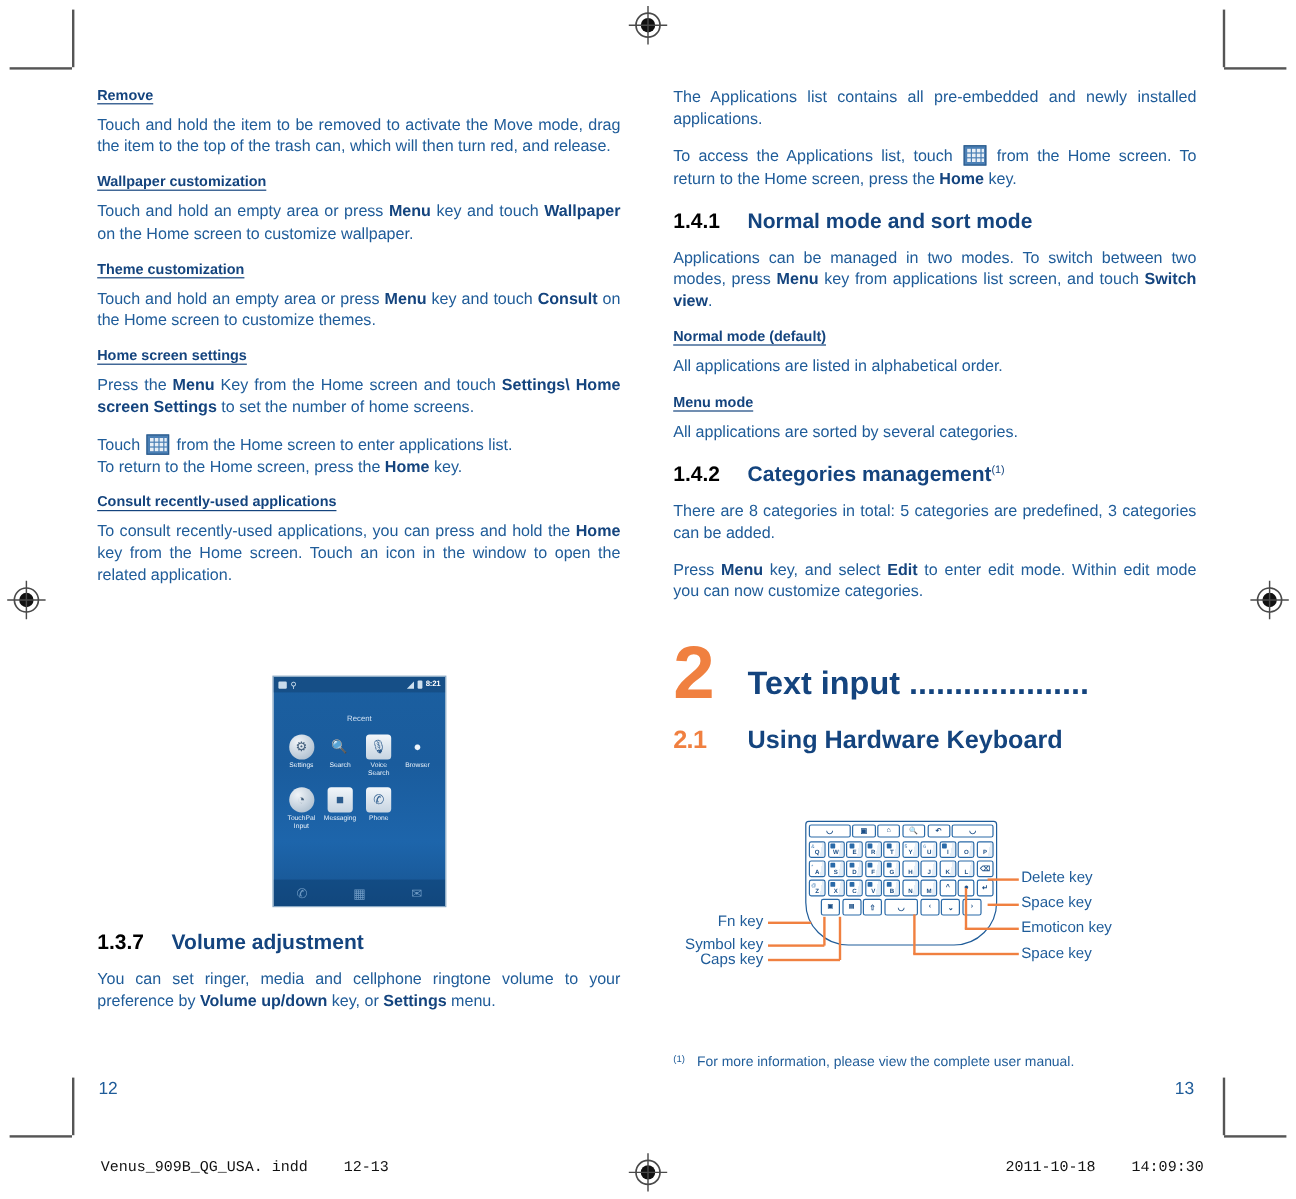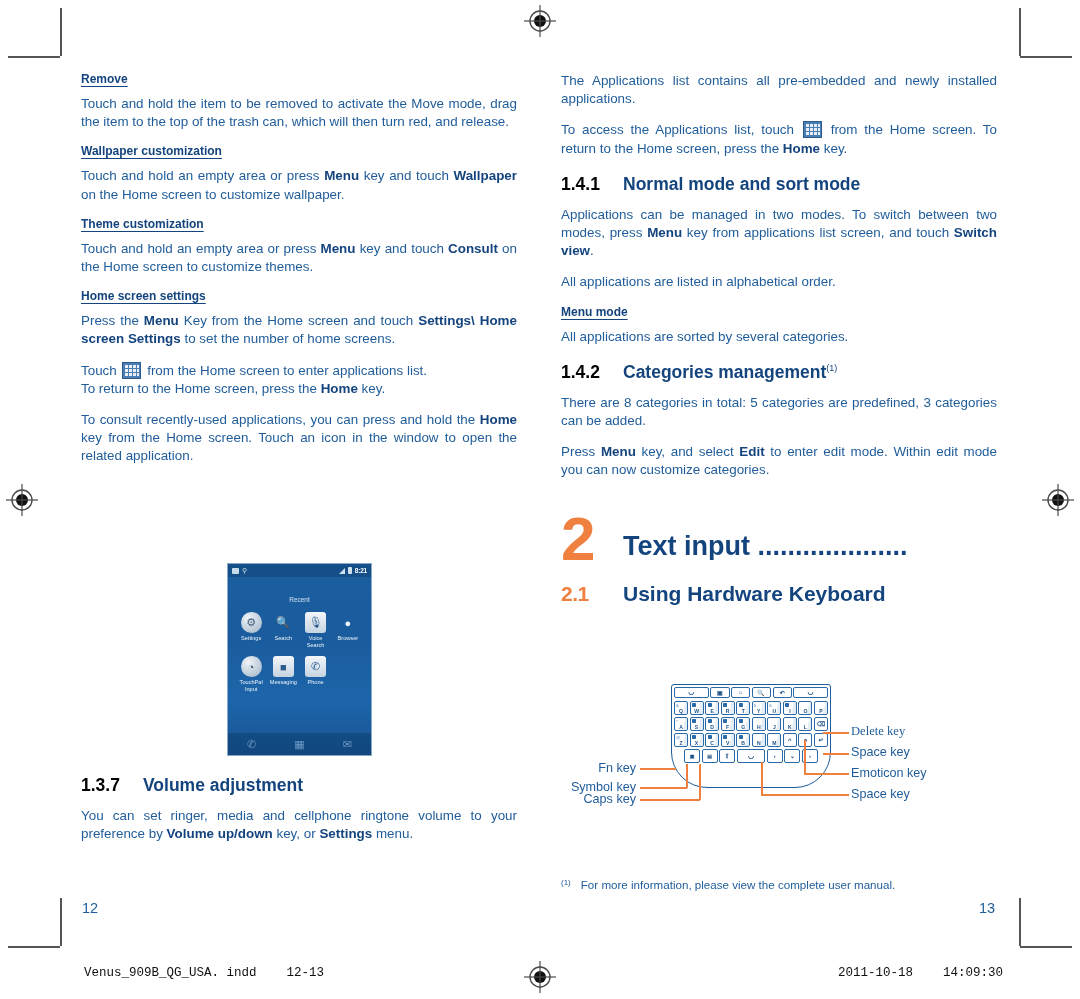--- a/index.html
+++ b/index.html
@@ -391,20 +391,21 @@
     <h4 class="sub">Home screen settings</h4>
     <p class="body">
       <span>Press the </span><b>Menu</b><span> Key from the Home screen and touch </span><b>Settings\</b><span> </span><b>Home screen Settings</b><span> to set the number of home screens.</span>
     </p>
 
 
     <p class="body" style="text-align:left;">
       <span>Touch </span><span class="grid-icon"><i style="left:2px;top:2px;width:3px;height:3px"></i><i style="left:6px;top:2px;width:3px;height:3px"></i><i style="left:10px;top:2px;width:3px;height:3px"></i><i style="left:14px;top:2px;width:2px;height:3px"></i><i style="left:2px;top:6px;width:3px;height:3px"></i><i style="left:6px;top:6px;width:3px;height:3px"></i><i style="left:10px;top:6px;width:3px;height:3px"></i><i style="left:14px;top:6px;width:2px;height:3px"></i><i style="left:2px;top:10px;width:3px;height:3px"></i><i style="left:6px;top:10px;width:3px;height:3px"></i><i style="left:10px;top:10px;width:3px;height:3px"></i><i style="left:14px;top:10px;width:2px;height:3px"></i></span><span> from the Home screen to enter applications list.</span><br><span>To return to the Home screen, press the </span><b>Home</b><span> key.</span>
     </p>
 
+    <h4 class="sub">Consult recently-used applications</h4>
     <p class="body">
       <span>To consult recently-used applications, you can press and hold the </span><b>Home</b><span> key from the Home screen. Touch an icon in the window to open the related application.</span>
     </p>
   </div>
 
   <div class="phone-shot">
     <div class="ps-status">
       <span class="left-ico">
         <span class="sbox"></span>
         <span style="font-size:7px;color:#cfe0ee;">⚲</span>
@@ -475,20 +476,21 @@
 
     <div class="h2row tight">
       <span class="h2num">1.4.1</span>
       <span class="h2txt">Normal mode and sort mode</span>
     </div>
 
     <p class="body">
       <span>Applications can be managed in two modes. To switch between two modes, press </span><b>Menu</b><span> key from applications list screen, and touch </span><b>Switch view</b><span>.</span>
     </p>
 
+    <h4 class="sub">Normal mode (default)</h4>
     <p class="body">All applications are listed in alphabetical order.</p>
 
     <h4 class="sub">Menu mode</h4>
     <p class="body">All applications are sorted by several categories.</p>
 
     <div class="h2row tight">
       <span class="h2num">1.4.2</span>
       <span class="h2txt"><span>Categories management</span><sup class="fn">(1)</sup></span>
     </div>
 
@@ -663,21 +665,21 @@
         <div class="key" style="font-size:5px;align-items:center;">▤</div>
         <div class="key" style="font-size:6px;align-items:center;">⇧</div>
         <div class="key wide" style="font-size:7px;align-items:center;">◡</div>
         <div class="key" style="font-size:6px;align-items:center;">‹</div>
         <div class="key" style="font-size:6px;align-items:center;">⌄</div>
         <div class="key" style="font-size:6px;align-items:center;">›</div>
       </div>
     </div>
 
     <div class="callout-line cl-h" style="left:262px; top:50px; width:26px;"></div>
-    <div class="callout-label right" style="left:290px; top:42px;font-family:Liberation Serif, serif;">Delete key</div>
+    <div class="callout-label right" style="left:290px; top:42px;">Delete key</div>
 
     <div class="callout-line cl-h" style="left:262px; top:71px; width:26px;"></div>
     <div class="callout-label right" style="left:290px; top:63px;">Space key</div>
 
     <div class="callout-line cl-v" style="left:243px; top:58px; height:34px;"></div>
     <div class="callout-line cl-h" style="left:243px; top:91px; width:45px;"></div>
     <div class="callout-label right" style="left:290px; top:84px;">Emoticon key</div>
 
     <div class="callout-line cl-v" style="left:200px; top:80px; height:33px;"></div>
     <div class="callout-line cl-h" style="left:200px; top:112px; width:88px;"></div>

